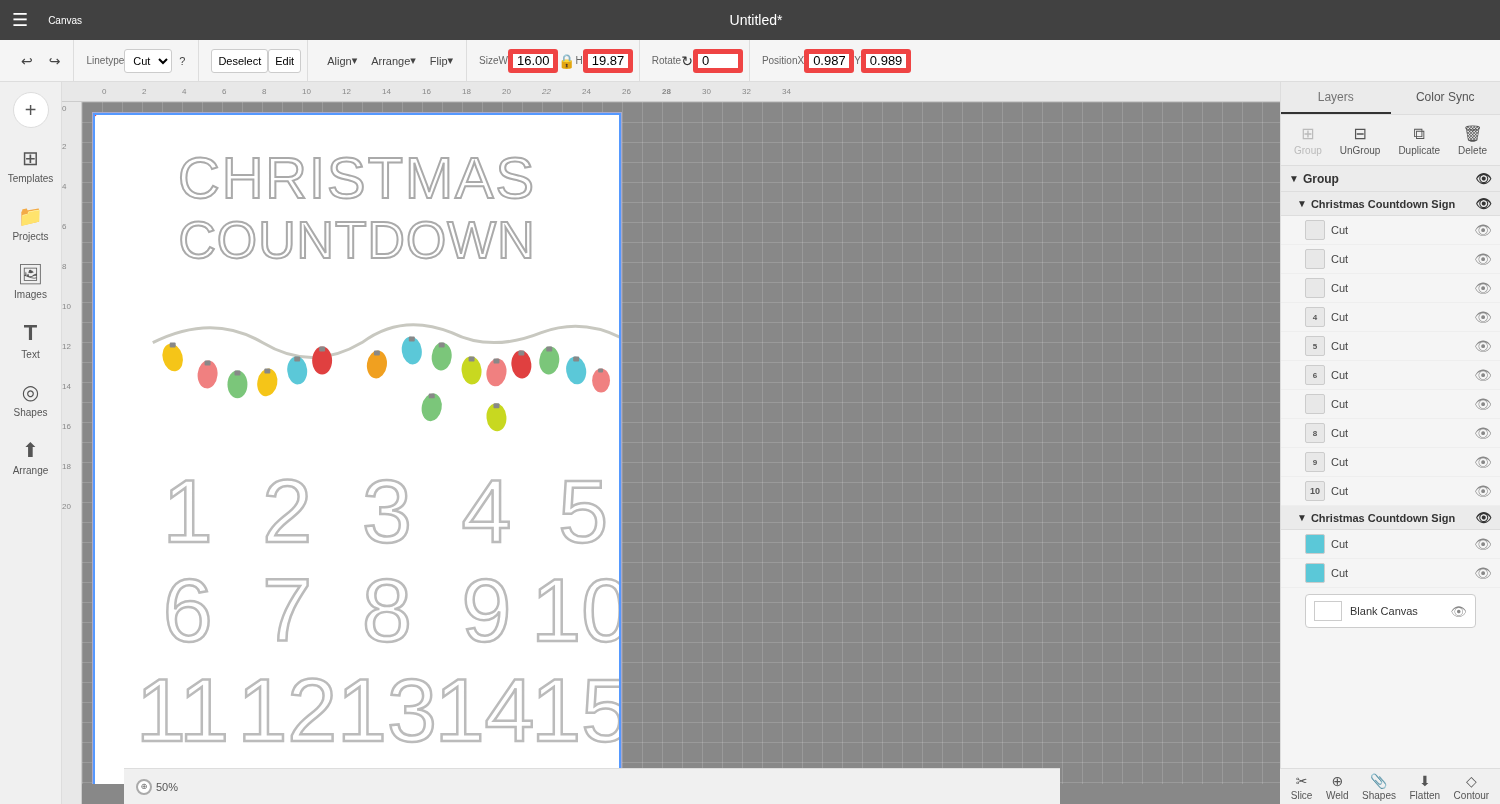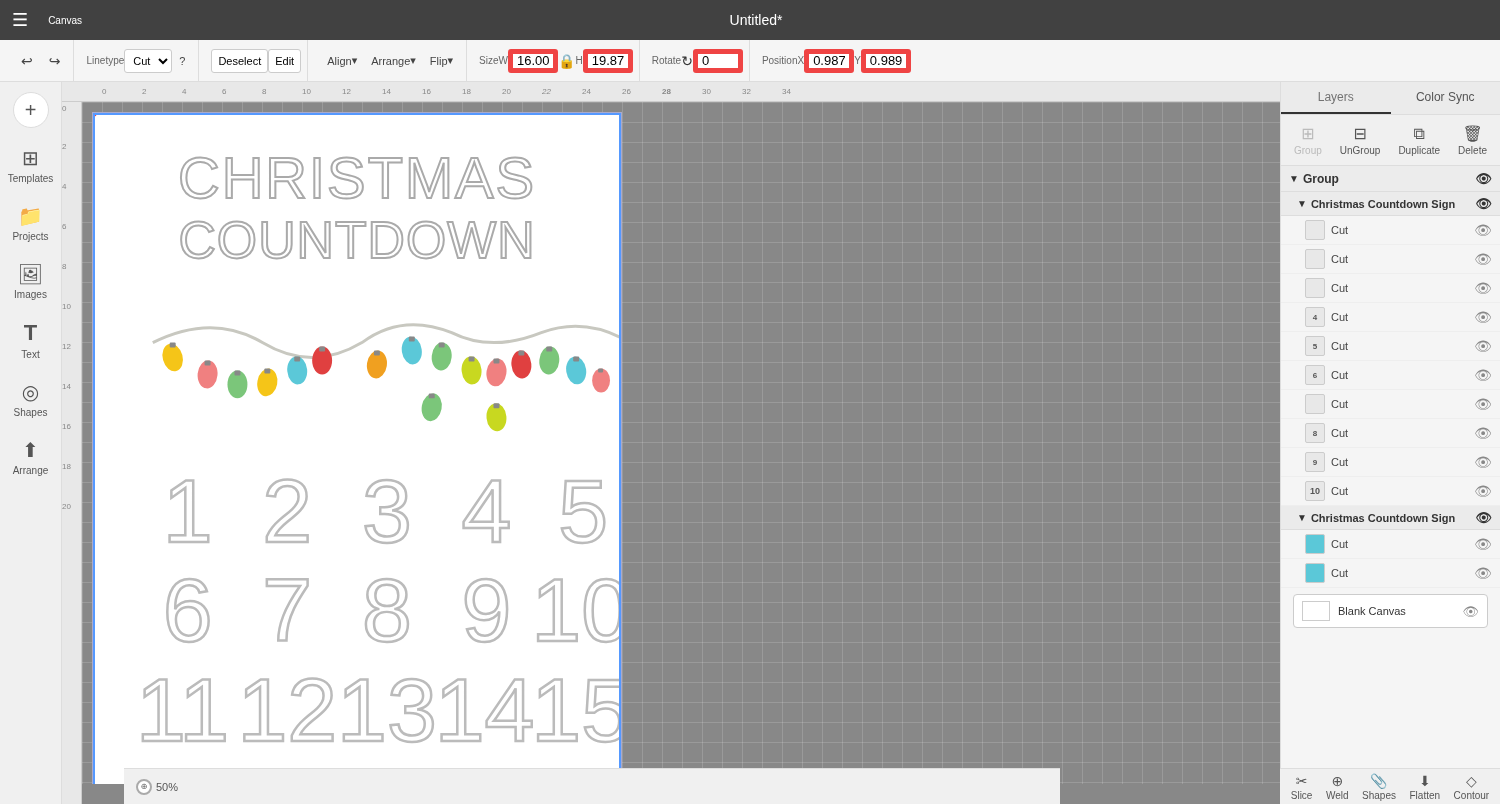--- a/index.html
+++ b/index.html
@@ -141,21 +141,21 @@
     
     #zoom-indicator {
       display: flex; align-items: center; gap: 4px;
     }
     #zoom-indicator .zoom-circle {
       width: 16px; height: 16px; border-radius: 50%; background: #fff; border: 2px solid #aaa; display: flex; align-items: center; justify-content: center; font-size: 8px;
     }
 
     
     #blank-canvas-item {
-      display: flex; align-items: center; padding: 6px 8px; border: 1px solid #ccc; border-radius: 4px; margin: 6px 12px; background: #fff; font-size: 11px; cursor: pointer; text-align: center;
+      display: flex; align-items: center; padding: 6px 8px; border: 1px solid #ccc; border-radius: 4px; margin: 6px 24px; background: #fff; font-size: 11px; cursor: pointer; text-align: center;
     }
     .blank-canvas-thumb { width: 28px; height: 20px; border: 1px solid #ccc; background: #fff; margin-right: 8px; }
   </style>
 </head>
 <body>
 
 <div id="topbar">
   <span class="menu-icon">☰</span>
   <span class="app-title">Canvas</span>
   <span class="doc-title">Untitled*</span>

